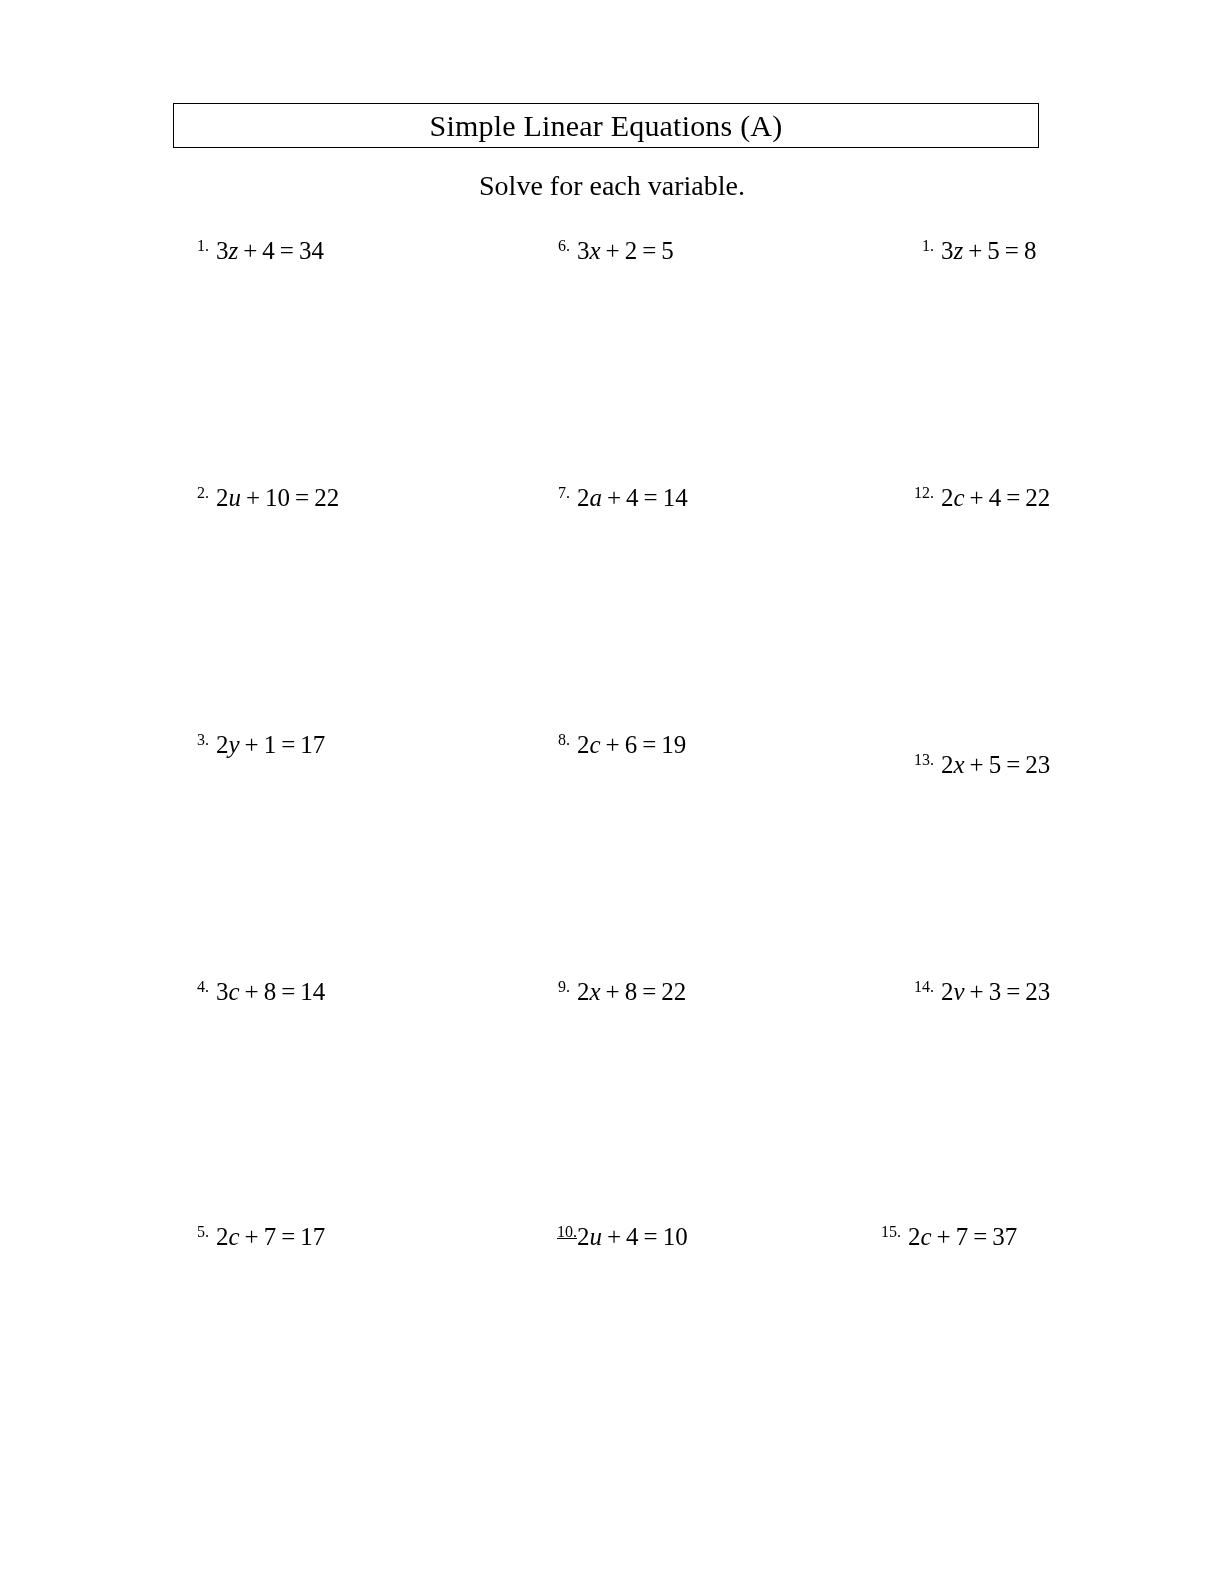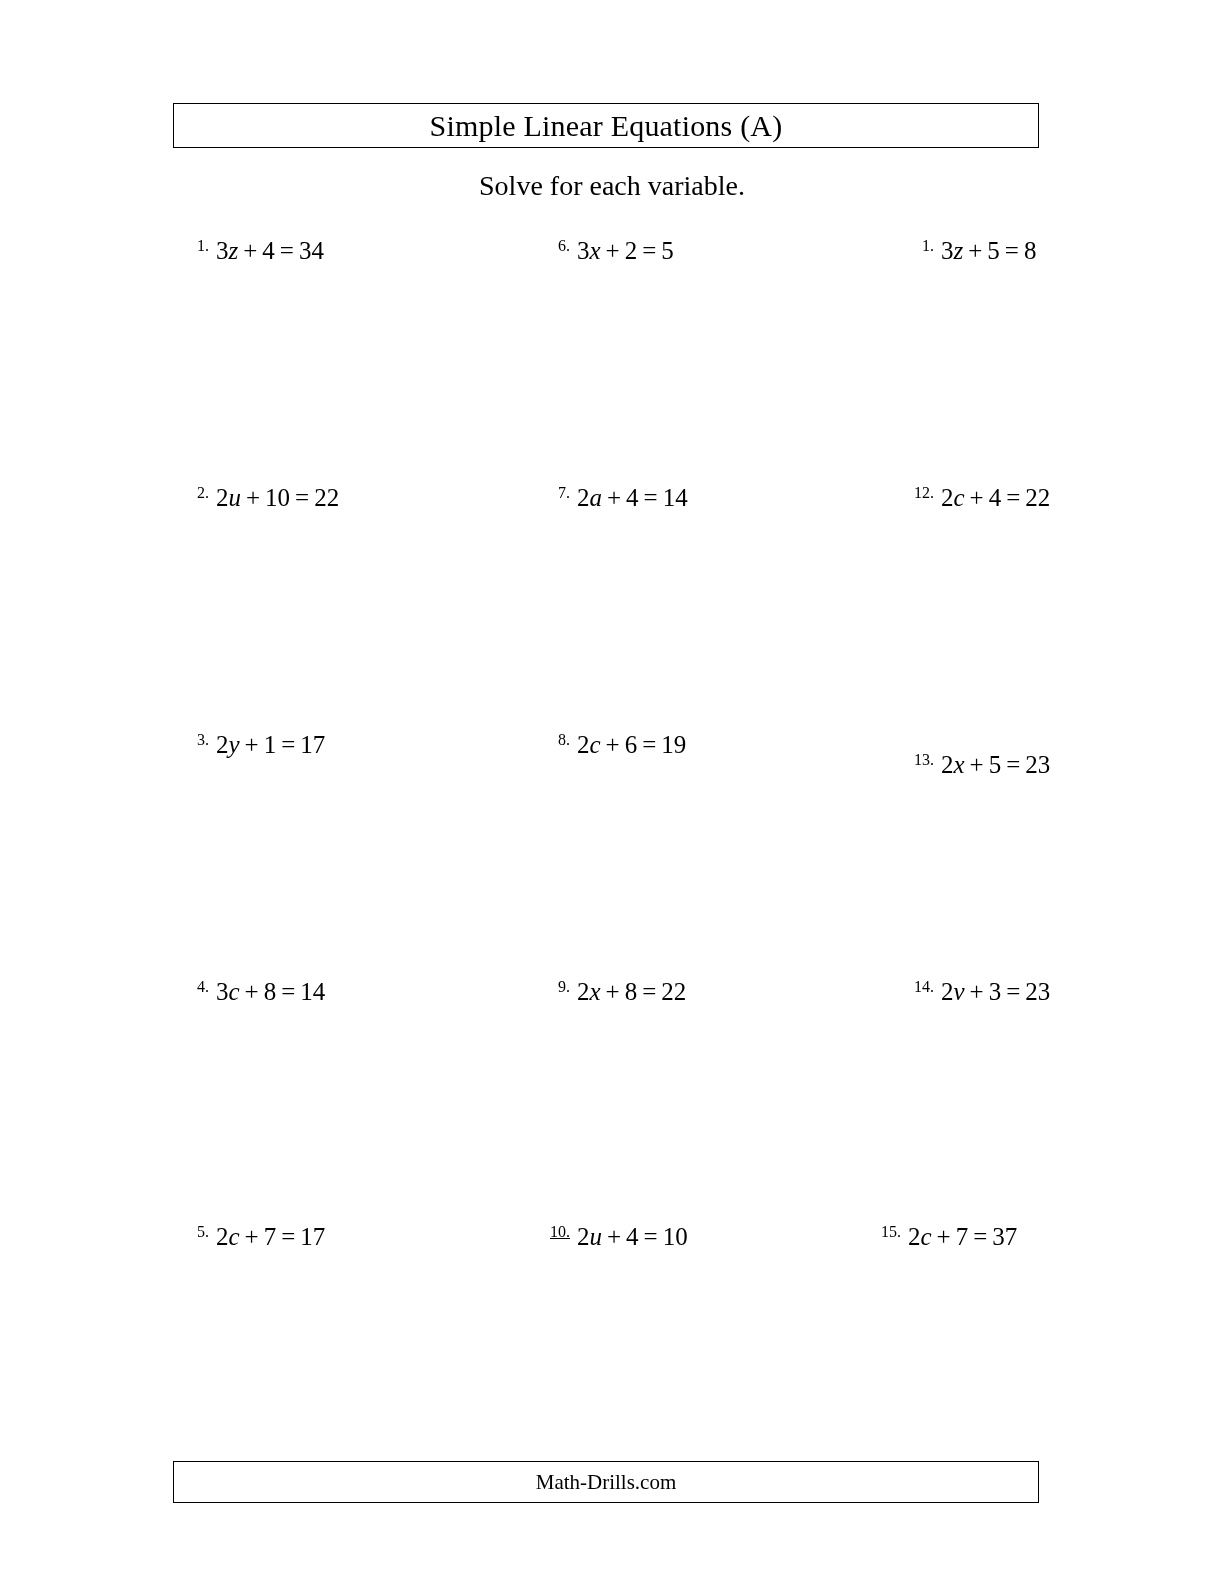--- a/index.html
+++ b/index.html
@@ -146,21 +146,21 @@
       </div>
       <div class="qcell col1" style="left: 487px; top: 519px; position: absolute;">
         <span class="qnum" style="position: absolute; right: 100%; margin-right: 7px;">8.</span>
         <span class="qeq"><span>2</span><span class="var">c</span><span> + </span><span>6</span><span> = </span><span>19</span></span>
       </div>
       <div class="qcell col1" style="left: 487px; top: 766px; position: absolute;">
         <span class="qnum" style="position: absolute; right: 100%; margin-right: 7px;">9.</span>
         <span class="qeq"><span>2</span><span class="var">x</span><span> + </span><span>8</span><span> = </span><span>22</span></span>
       </div>
       <div class="qcell col1" style="left: 487px; top: 1011px; position: absolute;">
-        <span class="qnum" style="position: absolute; right: 100%; margin-right: 7px; text-decoration: underline;">10.</span>
+        <span class="qnum" style="position: absolute; right: 100%; margin-right: 0; text-decoration: underline;">10.</span>
         <span class="qeq"><span>2</span><span class="var">u</span><span> + </span><span>4</span><span> = </span><span>10</span></span>
       </div>
       <div class="qcell col2" style="left: 851px; top: 25px; position: absolute;">
         <span class="qnum" style="position: absolute; right: 100%; margin-right: 7px;">1.</span>
         <span class="qeq"><span>3</span><span class="var">z</span><span> + </span><span>5</span><span> = </span><span>8</span></span>
       </div>
       <div class="qcell col2" style="left: 851px; top: 272px; position: absolute;">
         <span class="qnum" style="position: absolute; right: 100%; ">12.</span>
         <span class="qeq"><span>2</span><span class="var">c</span><span> + </span><span>4</span><span> = </span><span>22</span></span>
       </div>
@@ -171,17 +171,14 @@
       <div class="qcell col2" style="left: 851px; top: 766px; position: absolute;">
         <span class="qnum" style="position: absolute; right: 100%; margin-right: 7px;">14.</span>
         <span class="qeq"><span>2</span><span class="var">v</span><span> + </span><span>3</span><span> = </span><span>23</span></span>
       </div>
       <div class="qcell col2" style="left: 818px; top: 1011px; position: absolute;">
         <span class="qnum" style="position: absolute; right: 100%; margin-right: 7px;">15.</span>
         <span class="qeq"><span>2</span><span class="var">c</span><span> + </span><span>7</span><span> = </span><span>37</span></span>
       </div>
     </div>
 
-  <div class="footer-box">
-    <div class="footer-text">Math-Drills.com</div>
-  </div>
 
 </div>
 
 </body></html>

